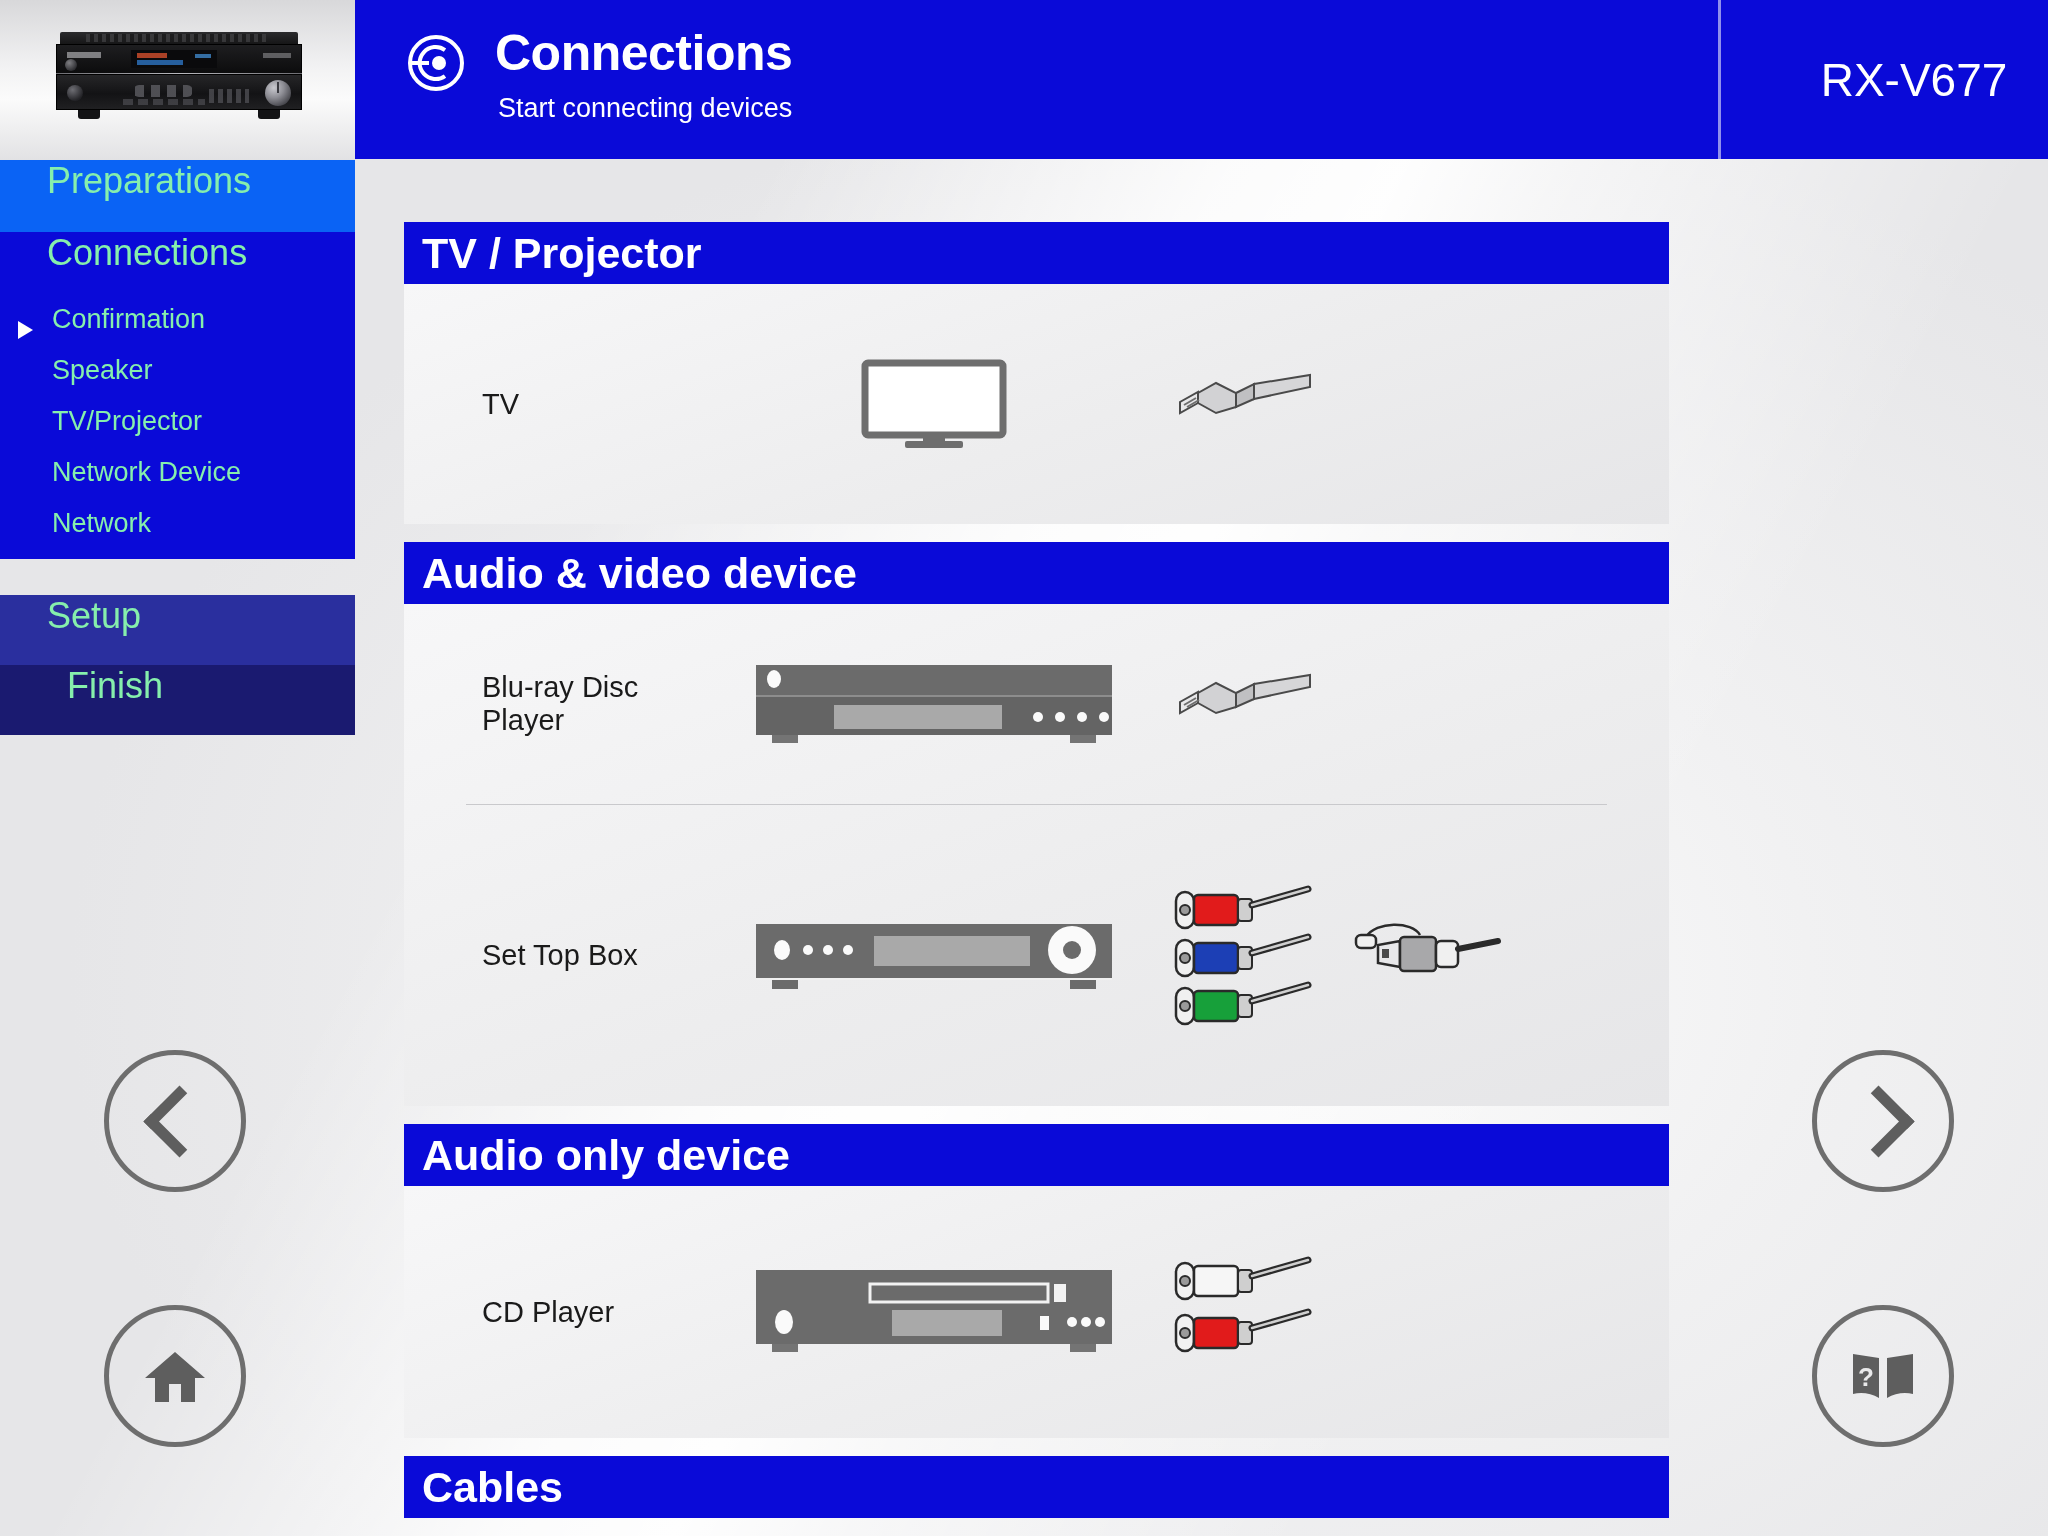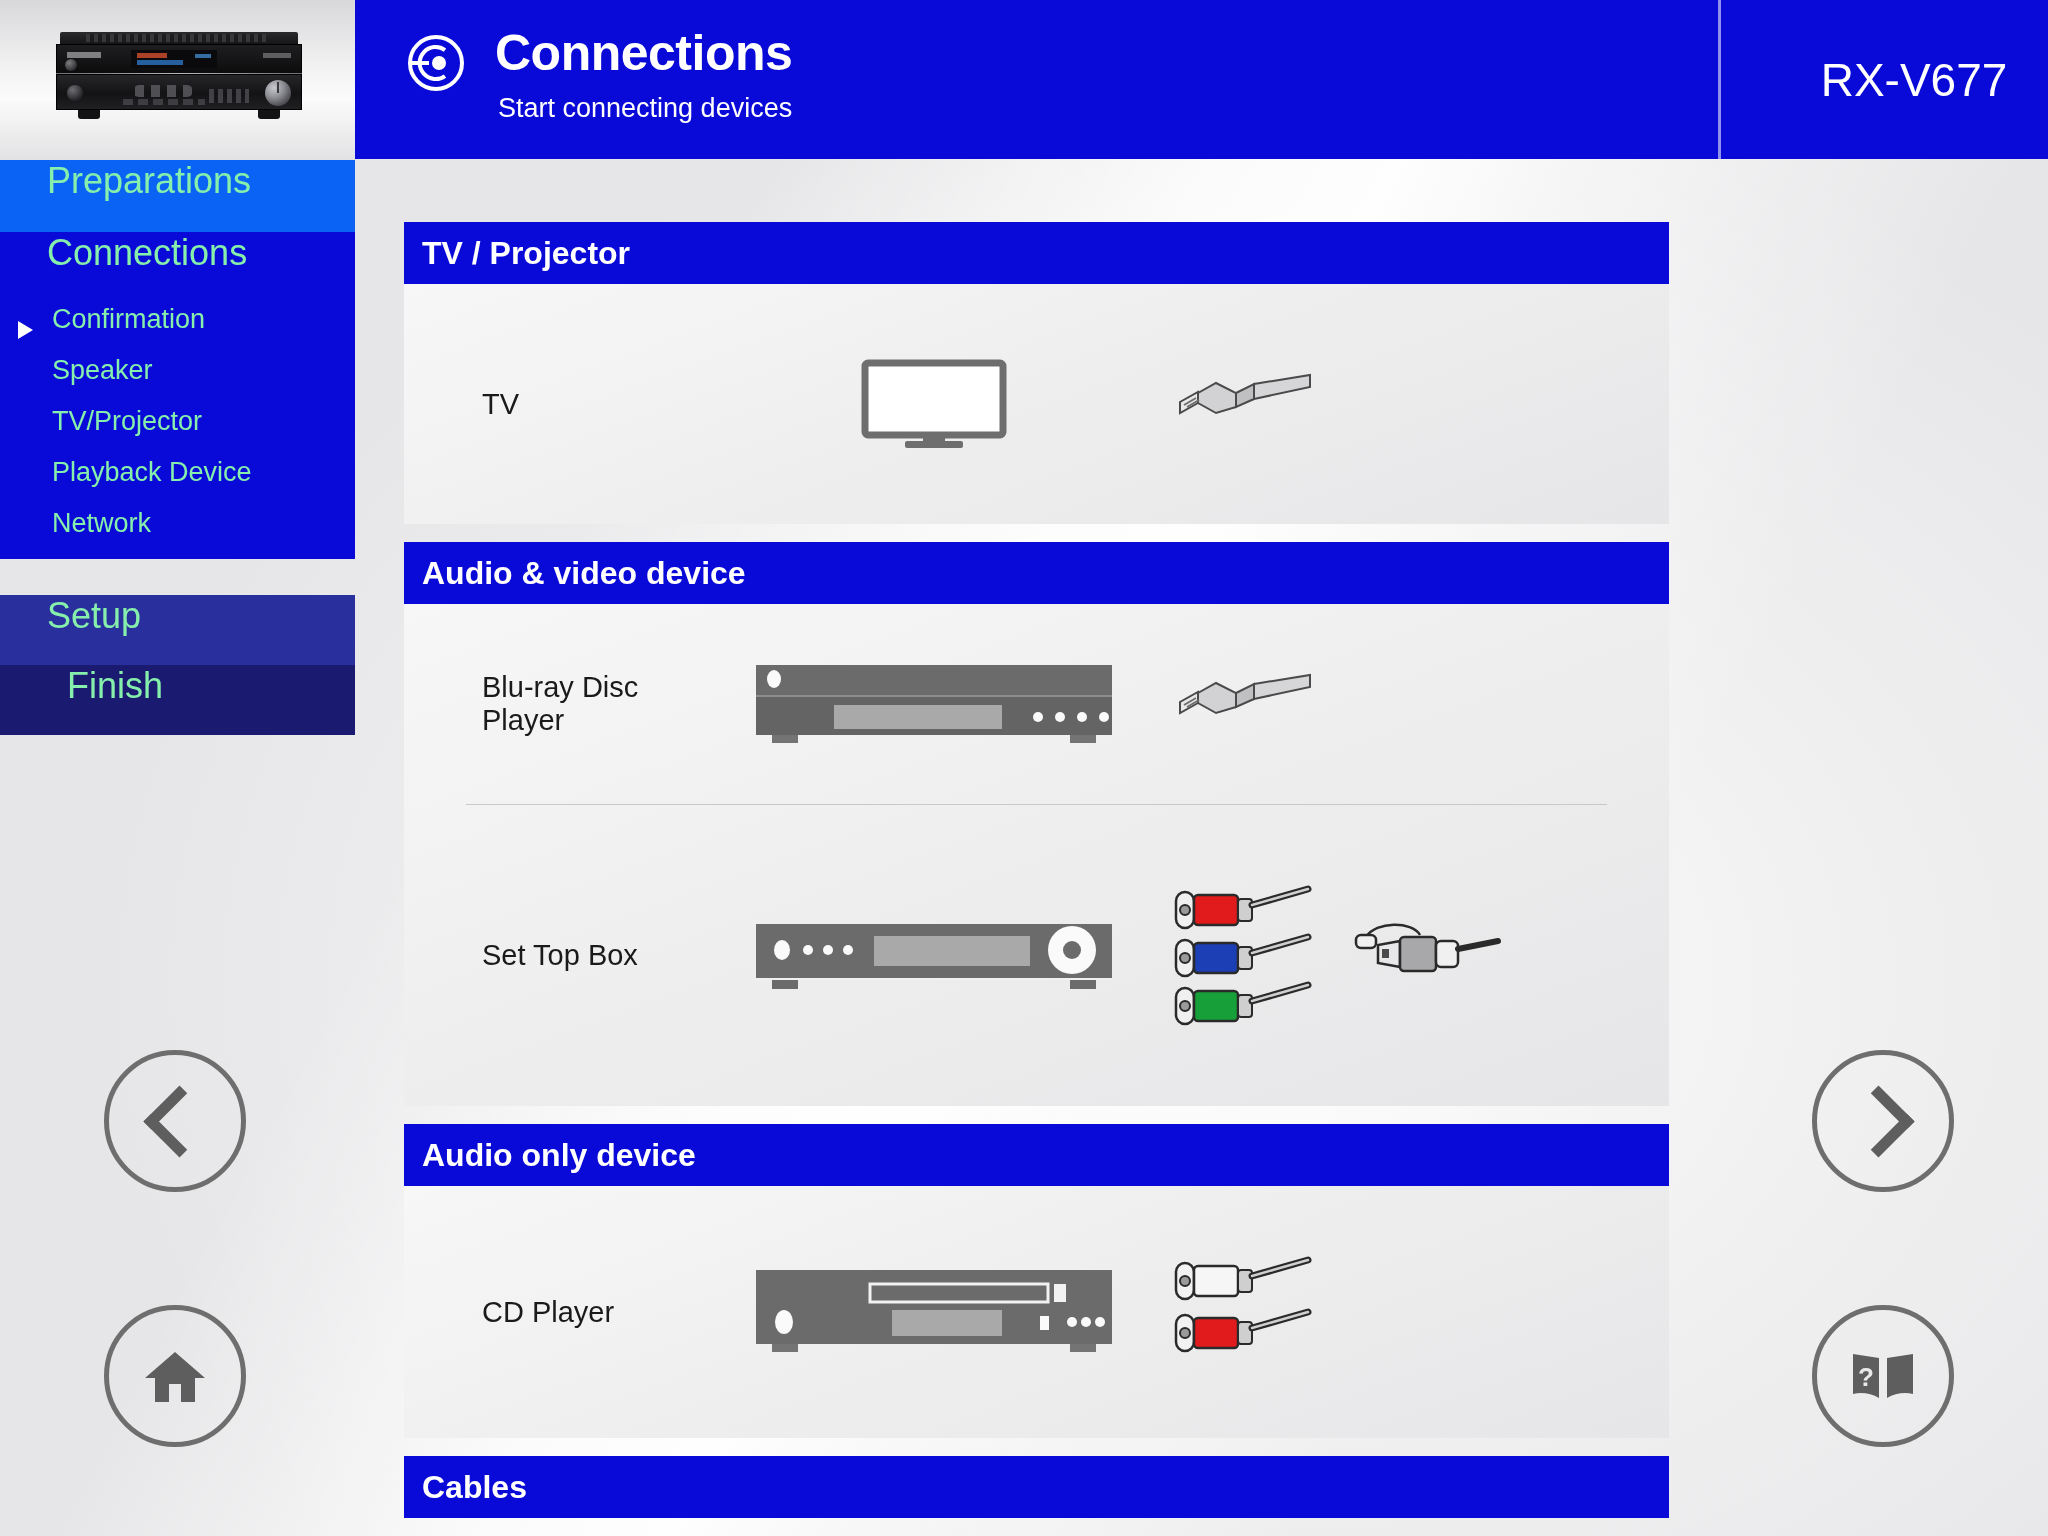--- a/index.html
+++ b/index.html
@@ -178,21 +178,21 @@
 
   
   #content {
     position: absolute; left: 404px; top: 222px;
     width: 1265px; height: 1314px;
   }
   .sec-header {
     height: 62px;
     background: #0a0ad8;
     color: #fff;
-    font-size: 32px; font-weight: bold;
+    font-size: 43px; font-weight: bold;
     display: flex; align-items: center;
     padding-left: 18px;
     box-sizing: border-box;
   }
   .sec-body {
     background: linear-gradient(160deg,#f7f7f8 0%, #ededee 55%, #e6e6e8 100%);
   }
   .dev-row {
     display: flex; align-items: center;
     position: relative;
@@ -279,21 +279,21 @@
         <span class="arrow"></span>
         <span class="label">Confirmation</span>
       </div>
       <div class="nav-item nav-sub">
         <span class="label">Speaker</span>
       </div>
       <div class="nav-item nav-sub">
         <span class="label">TV/Projector</span>
       </div>
       <div class="nav-item nav-sub">
-        <span class="label">Playback Device</span>
+        <span class="label">Network Device</span>
       </div>
       <div class="nav-item nav-sub">
         <span class="label">Network</span>
       </div>
       <div class="nav-item nav-setup">
         <span class="label">Setup</span>
       </div>
       <div class="nav-item nav-finish">
         <span class="label">Finish</span>
       </div>

